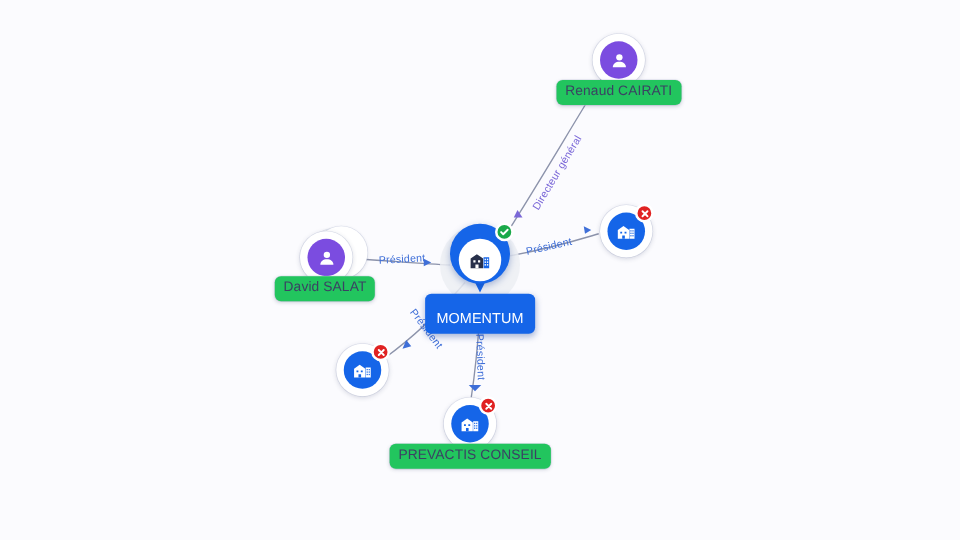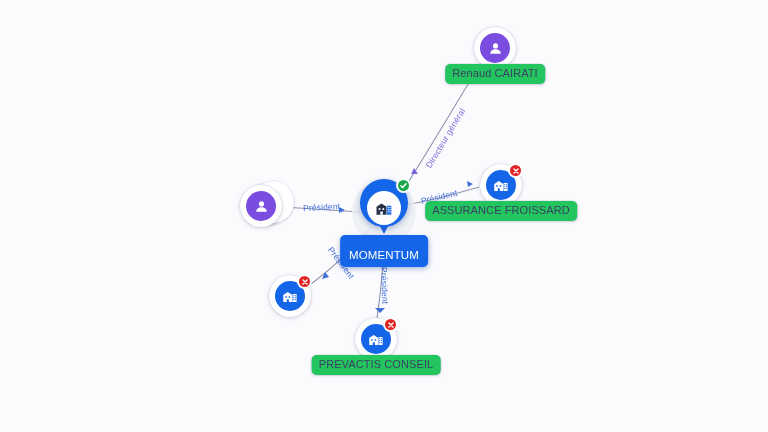--- a/index.html
+++ b/index.html
@@ -191,20 +191,21 @@
       <div class="disc stack">
         <div class="inner person">
           <svg width="17" height="17" viewBox="0 0 24 24" fill="#ffffff">
             <circle cx="12" cy="8.3" r="3.6"></circle>
             <path d="M4.6 19.5c0-4 3.3-6.3 7.4-6.3s7.4 2.3 7.4 6.3z"></path>
           </svg>
         </div>
       </div>
     </div>
   </div>
+  <div class="nlabel" style="left:260px;top:221px;">David SALAT</div>
 
   <div class="node" style="left:384px;top:212px;">
     <div class="pin-halo"></div>
     <div class="node-hit" style="margin-top:-4px;">
       <div class="pin">
         <div class="pin-tip"></div>
         <div class="pin-body"></div>
         <div class="pin-hole">
           <svg width="20" height="20" viewBox="0 0 24 24" fill="#1f2a44">
             <path d="M3 20V10.6l6-4.1 6 4.1V20z" fill="#28304a"></path>
@@ -249,21 +250,20 @@
           </svg>
         </div>
         <div class="badge err">
           <svg width="8" height="8" viewBox="0 0 24 24" fill="none" stroke="#ffffff" stroke-width="4.5" stroke-linecap="round">
             <path d="M6 6l12 12M18 6L6 18"></path>
           </svg>
         </div>
       </div>
     </div>
   </div>
-  <div class="nlabel" style="left:501px;top:201px;">ASSURANCE FROISSARD</div>
 
   <div class="node" style="left:290px;top:296px;">
     <div class="node-hit">
       <div class="disc">
         <div class="inner company">
           <svg width="18" height="18" viewBox="0 0 24 24">
             <path d="M3 20V10.6l6-4.1 6 4.1V20z" fill="#ffffff"></path>
             <path d="M15.4 20V9.3h5.4V20z" fill="#ffffff"></path>
             <rect x="16.4" y="10.9" width="1.2" height="1.4" fill="#1565e8"></rect>
             <rect x="18.6" y="10.9" width="1.2" height="1.4" fill="#1565e8"></rect>

